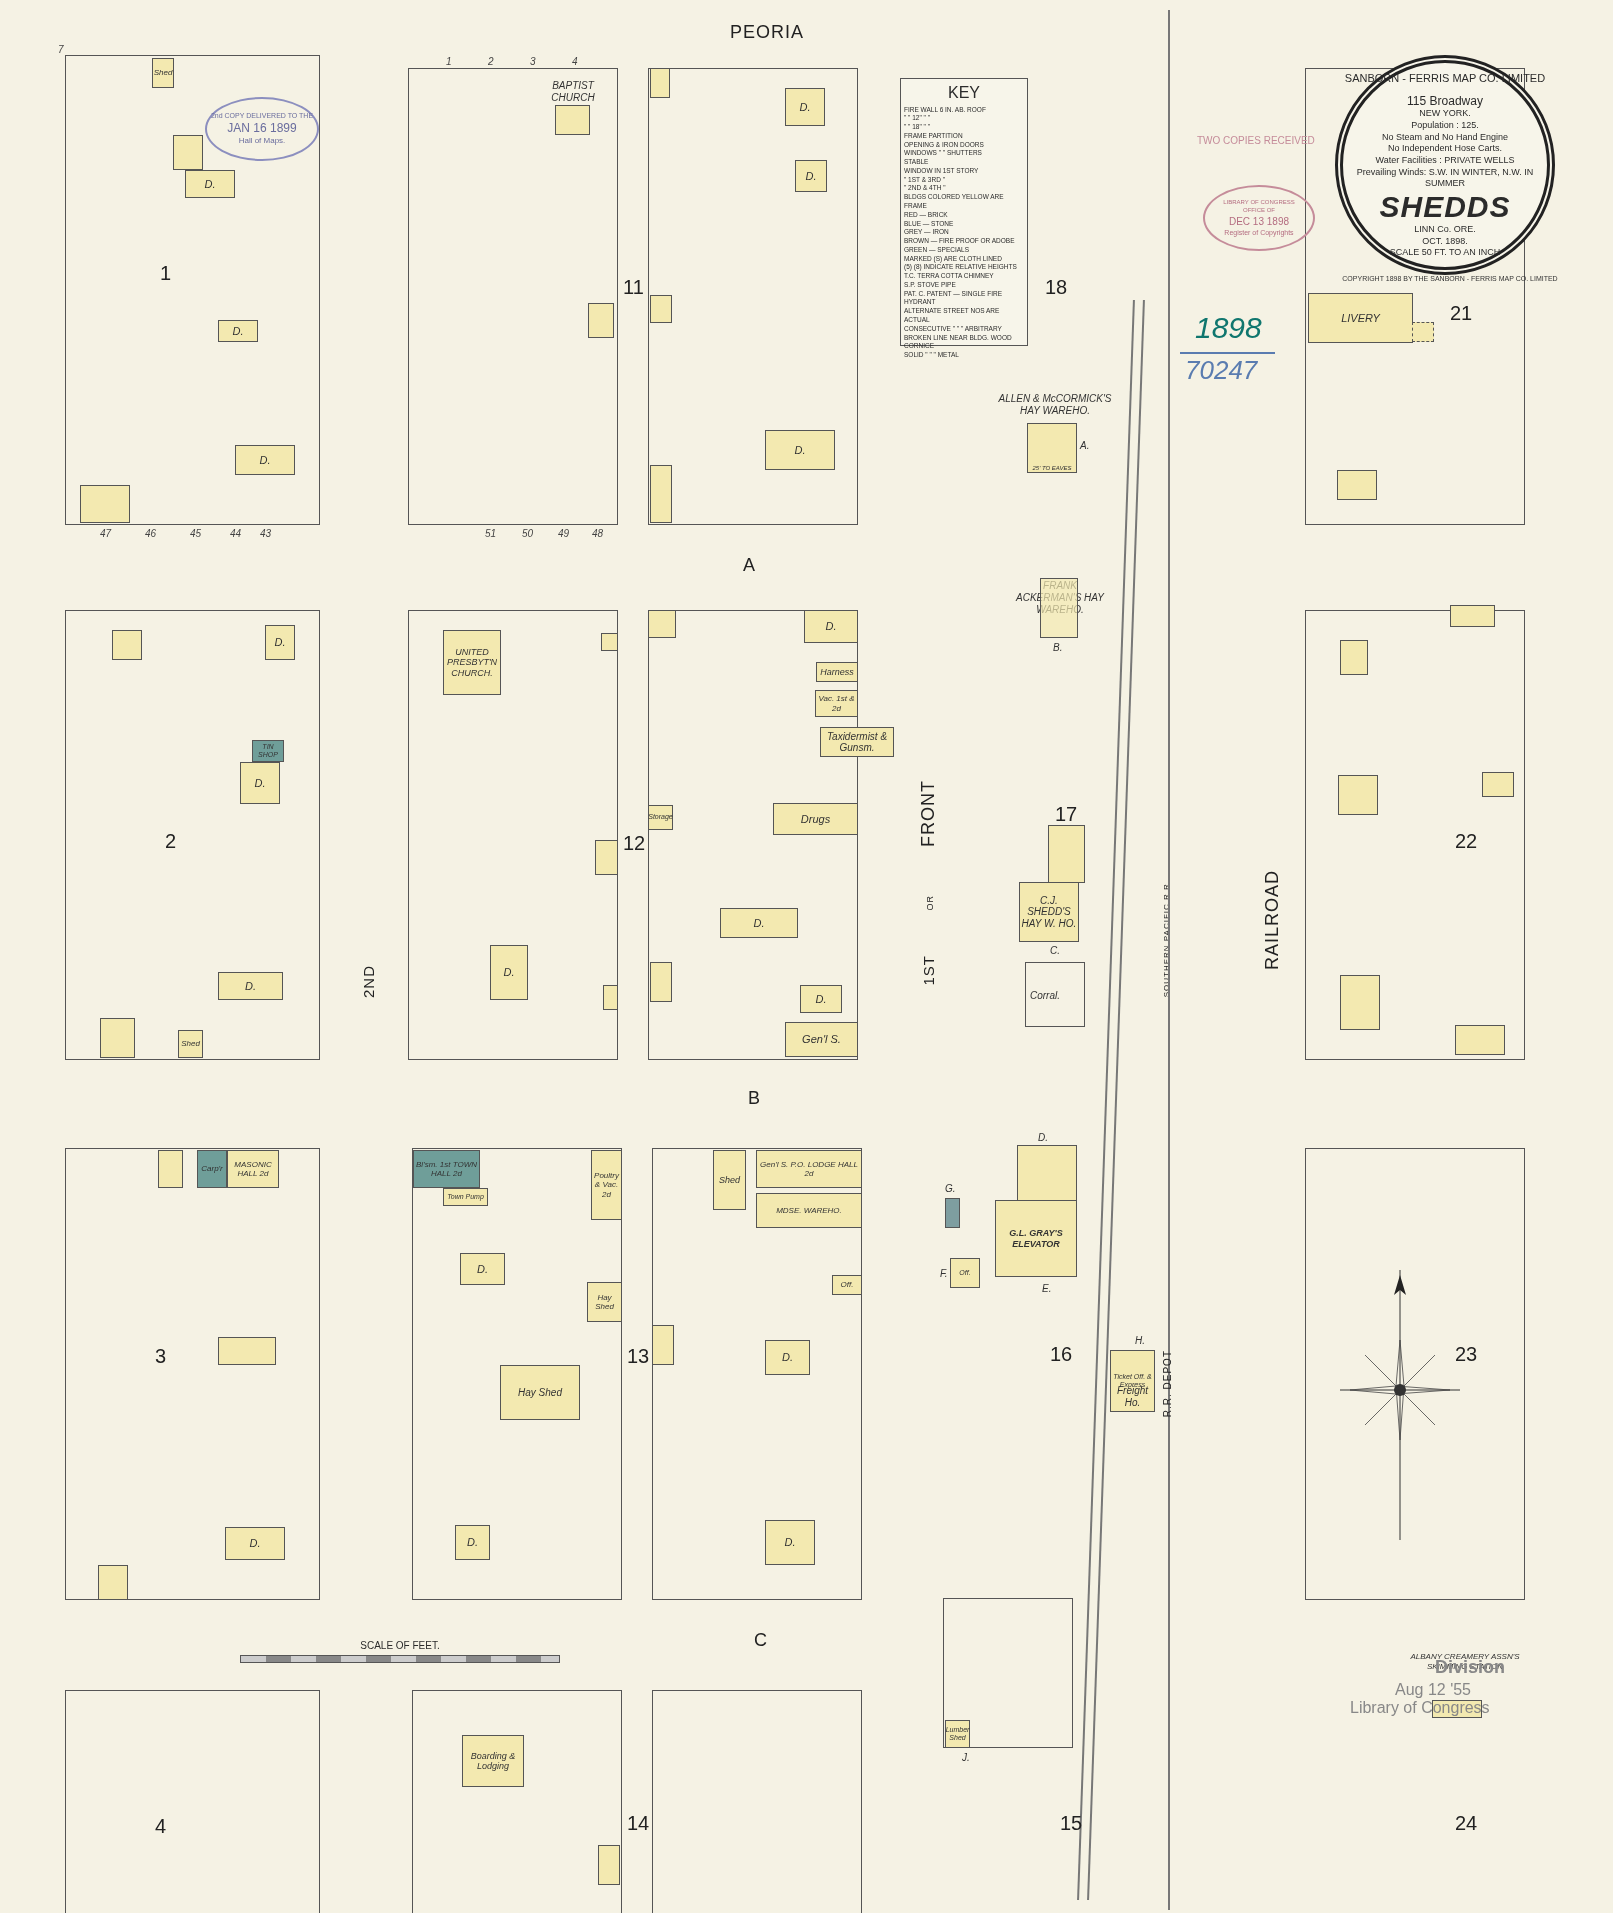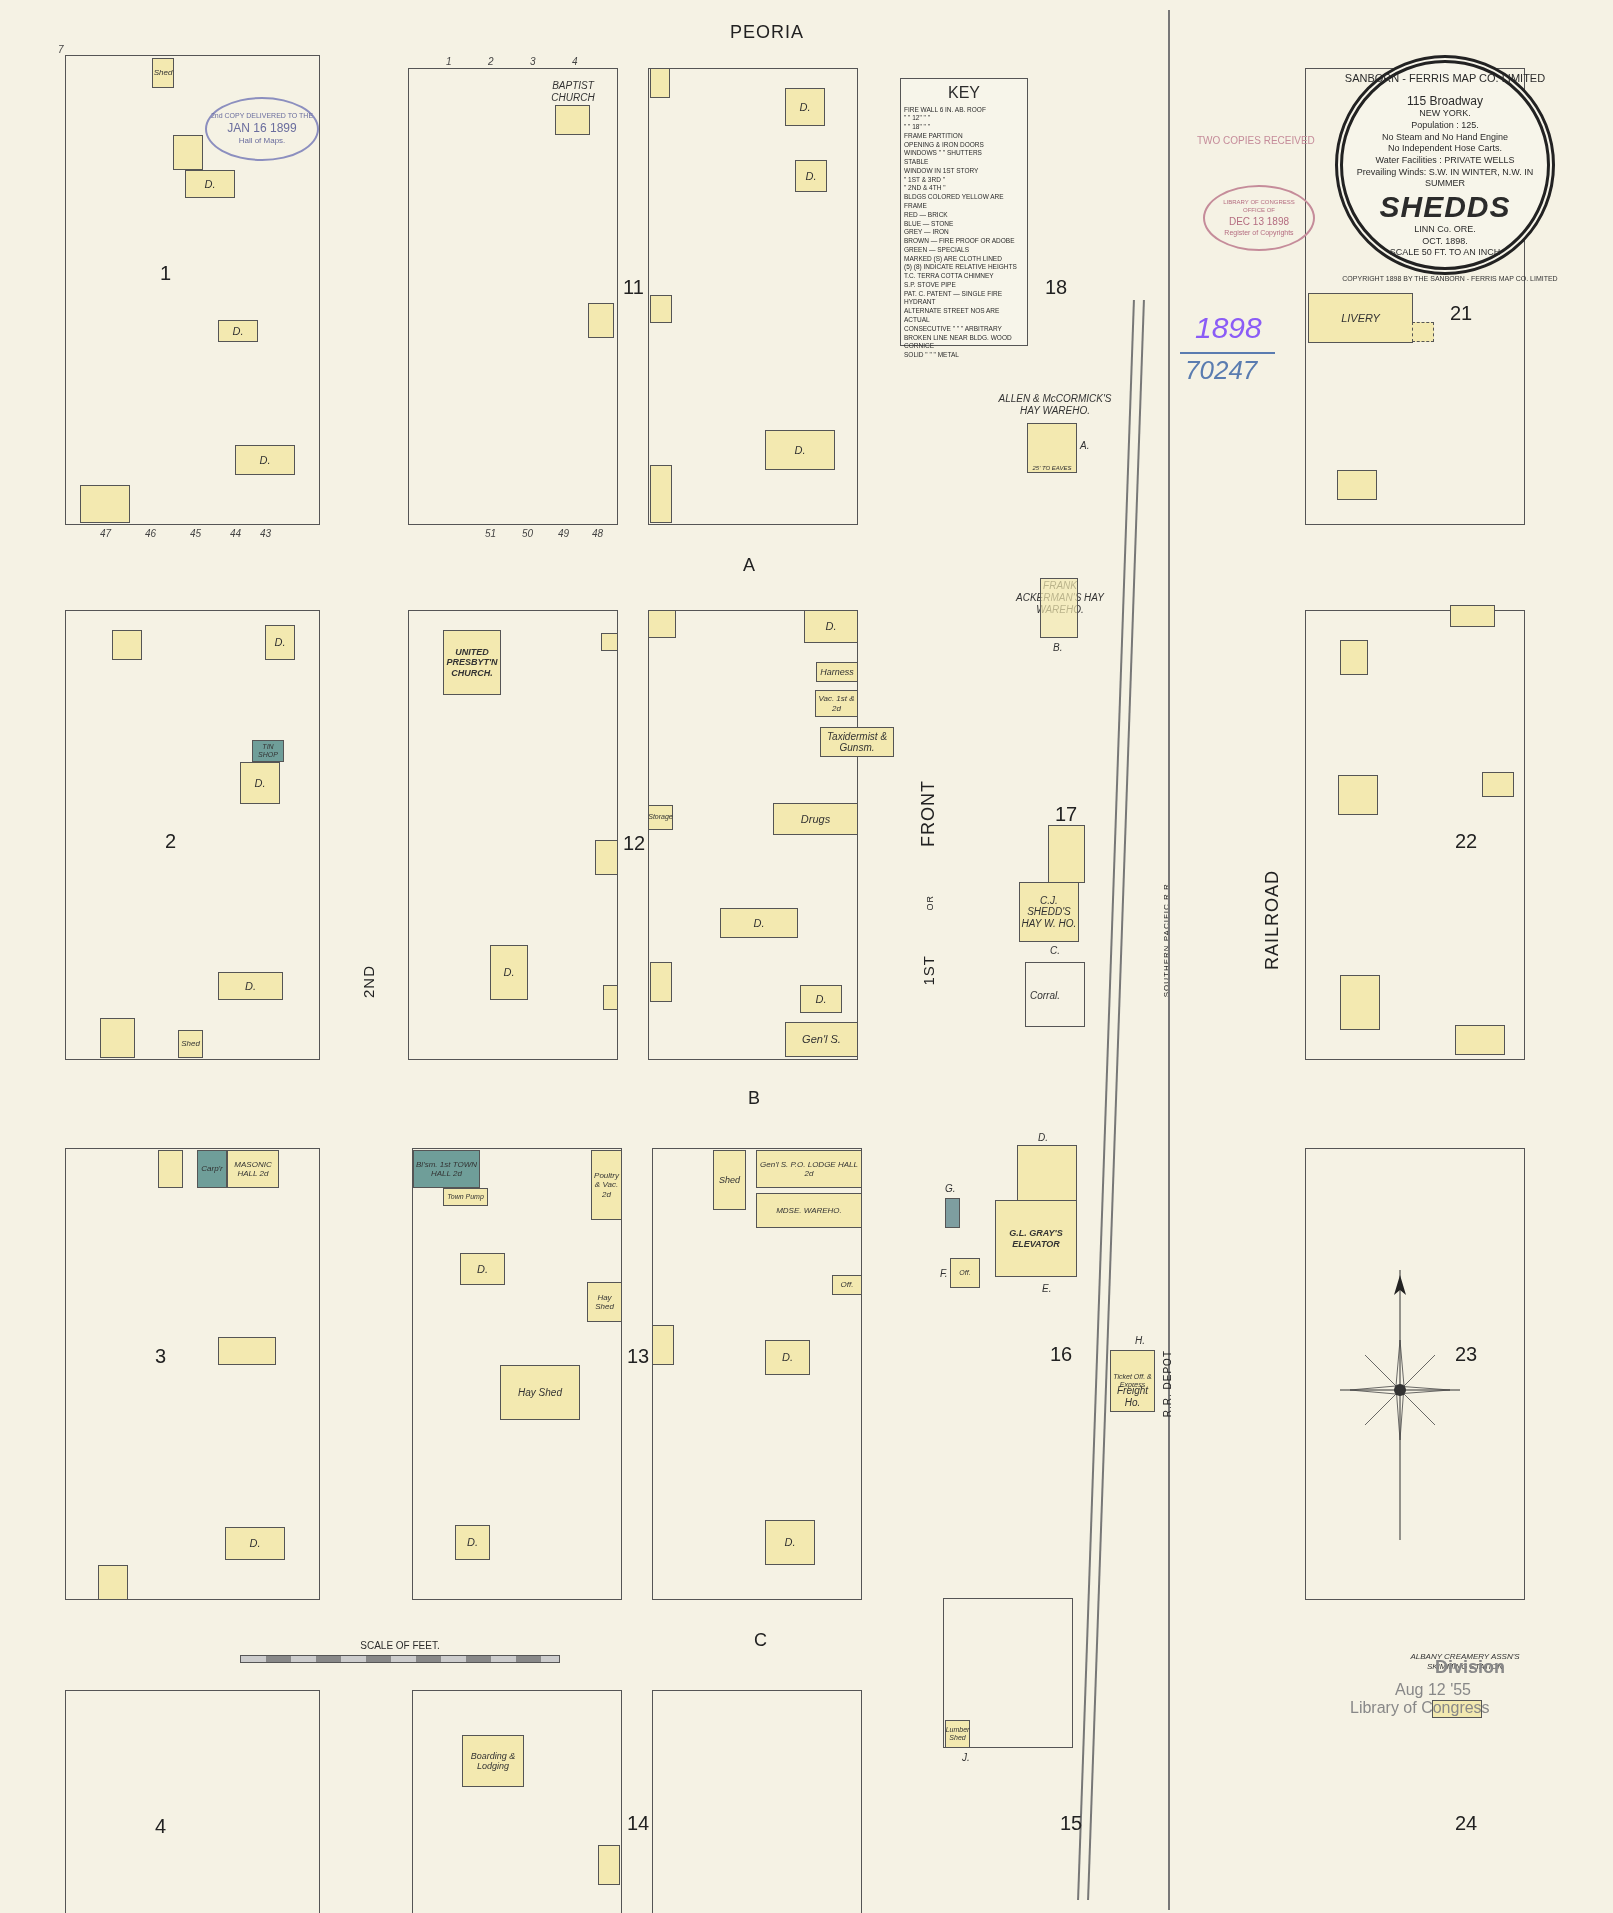--- a/index.html
+++ b/index.html
@@ -162,21 +162,21 @@
   <div class="bld" style="left:1337px;top:470px;width:40px;height:30px;"></div>
 
   <div class="bld" style="left:112px;top:630px;width:30px;height:30px;"></div>
   <div class="bld" style="left:265px;top:625px;width:30px;height:35px;">D.</div>
   <div class="bld blue" style="left:252px;top:740px;width:32px;height:22px;font-size:7px;">TIN SHOP</div>
   <div class="bld" style="left:240px;top:762px;width:40px;height:42px;">D.</div>
   <div class="bld" style="left:218px;top:972px;width:65px;height:28px;">D.</div>
   <div class="bld" style="left:178px;top:1030px;width:25px;height:28px;font-size:8px;">Shed</div>
   <div class="bld x" style="left:100px;top:1018px;width:35px;height:40px;"></div>
 
-  <div class="bld" style="left:443px;top:630px;width:58px;height:65px;font-size:9px;font-weight:bold;">UNITED PRESBYT'N CHURCH.</div>
+  <div class="bld" style="left:443px;top:630px;width:58px;height:65px;font-size:9px;">UNITED PRESBYT'N CHURCH.</div>
   <div class="bld" style="left:601px;top:633px;width:17px;height:18px;"></div>
   <div class="bld x" style="left:595px;top:840px;width:23px;height:35px;"></div>
   <div class="bld" style="left:490px;top:945px;width:38px;height:55px;">D.</div>
   <div class="bld" style="left:603px;top:985px;width:15px;height:25px;"></div>
 
   <div class="bld x" style="left:648px;top:610px;width:28px;height:28px;"></div>
   <div class="bld" style="left:804px;top:610px;width:54px;height:33px;">D.</div>
   <div class="bld" style="left:816px;top:662px;width:42px;height:20px;font-size:9px;">Harness</div>
   <div class="bld" style="left:815px;top:690px;width:43px;height:27px;font-size:8px;">Vac. 1st &amp; 2d</div>
   <div class="bld" style="left:820px;top:727px;width:74px;height:30px;font-size:10px;">Taxidermist &amp; Gunsm.</div>
@@ -281,20 +281,20 @@
     <div style="font-size:12px;">JAN 16 1899</div>
     <div style="font-size:8px;">Hall of Maps.</div>
   </div>
   <div class="label" style="left:1197px;top:135px;font-size:10px;font-style:normal;color:#c58c9a;">TWO COPIES RECEIVED</div>
   <div class="stamp" style="left:1203px;top:185px;width:108px;height:62px;border-color:#c58c9a;color:#b46c80;">
     <div style="font-size:6px;">LIBRARY OF CONGRESS</div>
     <div style="font-size:6px;">OFFICE OF</div>
     <div style="font-size:10px;">DEC 13 1898</div>
     <div style="font-size:7px;">Register of Copyrights</div>
   </div>
-  <div class="label" style="left:1195px;top:310px;font-size:30px;color:#8b5cf6;font-style:italic;">1898</div>
+  <div class="label" style="left:1195px;top:310px;font-size:30px;color:#0f766e;font-style:italic;">1898</div>
   <div class="line" style="left:1180px;top:352px;width:95px;height:2px;background:#5a7cb0;"></div>
   <div class="label" style="left:1185px;top:355px;font-size:26px;color:#5a7cb0;font-style:italic;">70247</div>
   <div class="label" style="left:1390px;top:1657px;font-size:18px;font-style:normal;color:#888;width:160px;font-weight:bold;">Division</div>
   <div class="label" style="left:1395px;top:1680px;font-size:16px;font-style:normal;color:#888;">Aug 12 '55</div>
   <div class="label" style="left:1350px;top:1698px;font-size:16px;font-style:normal;color:#888;">Library of Congress</div>
 
 </div>
 
 </body></html>

